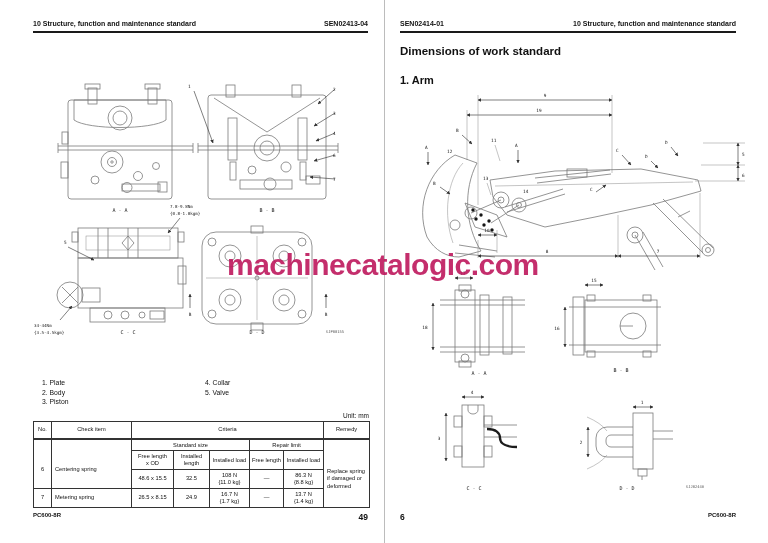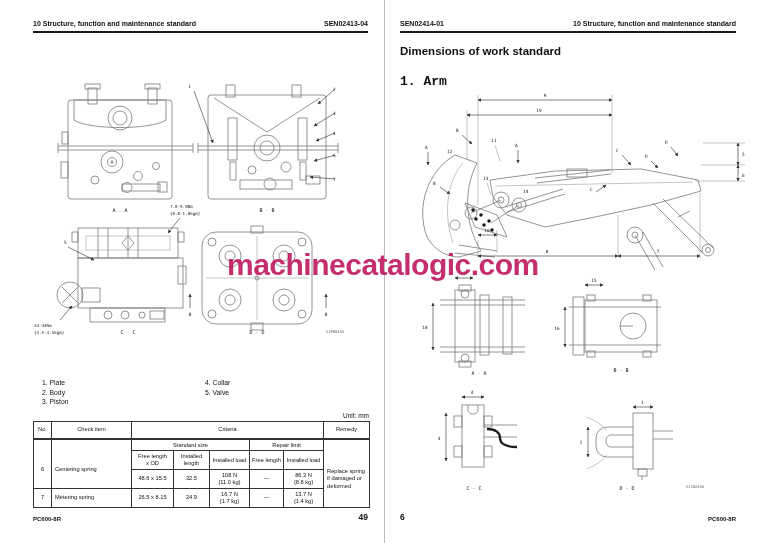--- a/index.html
+++ b/index.html
@@ -8,32 +8,32 @@
     font-family:"Liberation Sans",sans-serif;color:#111;overflow:hidden;
   }
   .hdr{position:absolute;top:20px;display:flex;justify-content:space-between;align-items:flex-end;
        font-size:7px;font-weight:bold;}
   .hdr-l{left:33px;width:335px;}
   .hdr-r{left:400px;width:336px;}
   .hdr-rule{position:absolute;top:31px;height:2px;background:#1a1a1a;}
   .rule-l{left:33px;width:335px;}
   .rule-r{left:400px;width:336px;}
   .sec-title{position:absolute;left:400px;top:45px;font-size:11.5px;font-weight:bold;}
-  .sub-title{position:absolute;left:400px;top:74px;font-size:13px;font-weight:bold;font-family:Liberation Mono, monospace;}
+  .sub-title{position:absolute;left:400px;top:74px;font-size:11px;font-weight:bold;}
   .parts{position:absolute;left:42px;top:378px;display:flex;font-size:6.8px;line-height:9.5px;}
   .pcol{width:163px;}
   .unit{position:absolute;left:33px;top:412px;width:336px;text-align:right;font-size:6.5px;}
   table.spec{position:absolute;left:33px;top:421px;width:336px;border-collapse:collapse;
              font-size:5.7px;line-height:1.3;table-layout:fixed;}
   table.spec td{border:1px solid #333;text-align:center;vertical-align:middle;
                 padding:1.5px 2px;white-space:pre-line;overflow:hidden;}
   table.spec tr.r1 td{border-bottom:2px solid #333;height:13px;}
   table.spec td.hb{border-bottom-style:hidden;}
   table.spec td.tl{text-align:left;padding-left:3px;}
-  .ftr{position:absolute;top:512px;display:flex;justify-content:space-between;align-items:flex-end;}
+  .ftr{position:absolute;top:512px;display:flex;justify-content:space-between;align-items:flex-start;}
   .ftr-l{left:33px;width:335px;}
   .ftr-r{left:400px;width:336px;}
   .model{font-size:6px;font-weight:bold;}
   .pg{font-size:8.5px;font-weight:bold;}
   .divider{position:absolute;left:384px;top:0;width:1px;height:543px;background:#bcbcbc;}
   .watermark{position:absolute;left:227px;top:248px;font-size:30px;font-weight:bold;
              opacity:.9;letter-spacing:-.5px;white-space:nowrap;z-index:5;}
   .fig{position:absolute;}
   .fig-l{left:30px;top:70px;}
   .fig-r{left:395px;top:85px;}

